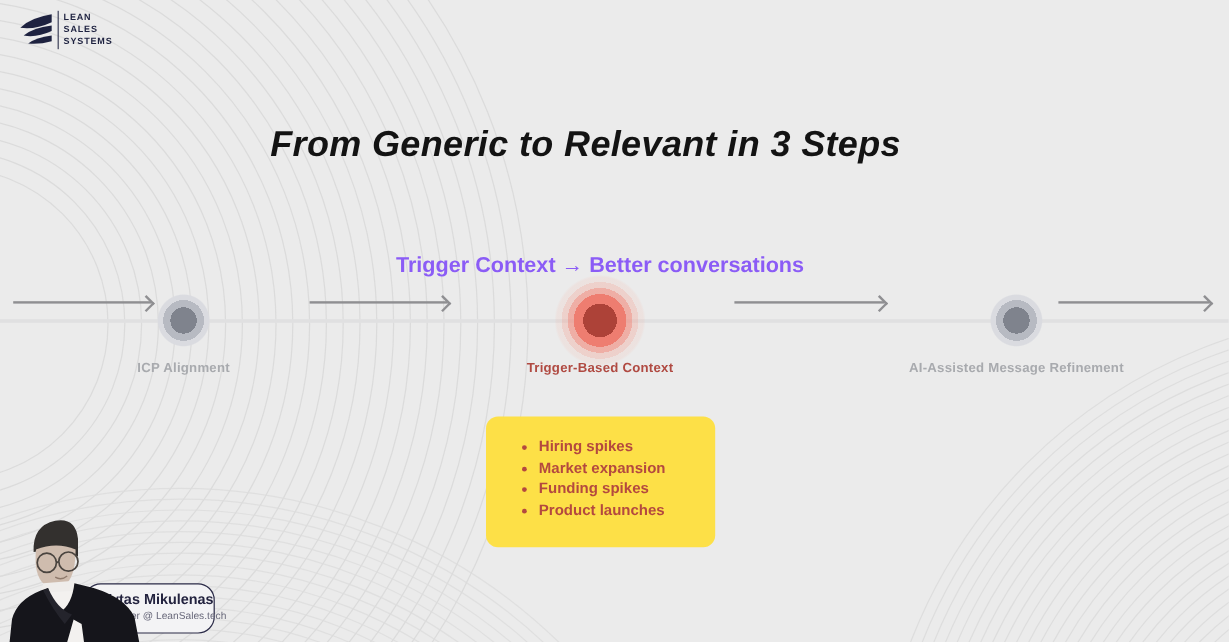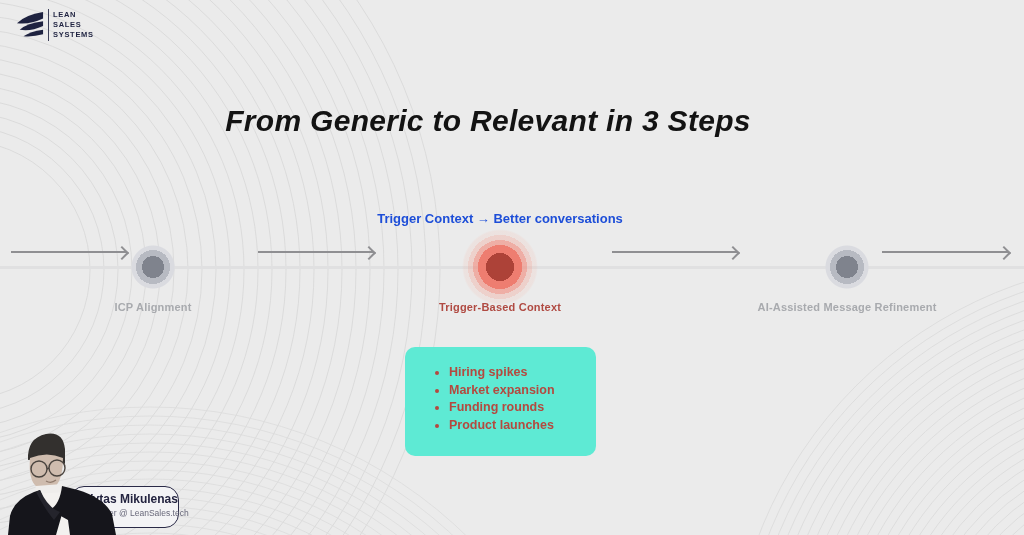--- a/index.html
+++ b/index.html
@@ -15,21 +15,21 @@
   .brand-divider { width:1px; height:32px; background:#1e2240; opacity:.85; }
   .brand-text { font-size:7.5px; font-weight:bold; color:#1e2240; line-height:10px; letter-spacing:.7px; }
 
   
   .title { position:absolute; top:104px; left:488px; transform:translateX(-50%);
            font-size:30px; font-weight:bold; font-style:italic; color:#131313;
            letter-spacing:.3px; white-space:nowrap; z-index:3; }
 
   
   .annotation { position:absolute; top:211px; left:500px; transform:translateX(-50%);
-                font-size:13px; font-weight:bold; color:#1d4ed8; white-space:nowrap; z-index:3; }
+                font-size:18px; font-weight:bold; color:#8b5cf6; white-space:nowrap; z-index:3; }
 
   
   .timeline-line { position:absolute; left:0; right:0; top:266px; height:3px; background:#e0e0e1; z-index:1; }
 
   .arrow { position:absolute; top:251px; height:2px; background:#8f8f92; z-index:2; }
   .arrow::after { content:''; position:absolute; right:-1px; top:-3.5px; width:8px; height:8px;
                   border-top:2px solid #8f8f92; border-right:2px solid #8f8f92;
                   transform:rotate(45deg); }
   .arrow-1 { left:11px;  width:115px; }
   .arrow-2 { left:258px; width:115px; }
@@ -45,21 +45,21 @@
   .node-1 { left:153px; } .node-2 { left:500px; } .node-3 { left:847px; }
 
   .step-label { position:absolute; top:301px; transform:translateX(-50%); font-size:11px;
                 font-weight:bold; white-space:nowrap; letter-spacing:.2px; z-index:3; }
   .label-inactive { color:#a8aaae; }
   .label-active { color:#b04a42; }
   .label-1 { left:153px; } .label-2 { left:500px; } .label-3 { left:847px; }
 
   
   .trigger-card { position:absolute; left:405px; top:347px; width:191px; min-height:109px;
-                  background:#5eead4; border-radius:10px; padding:17px 8px 15px 0; z-index:3; }
+                  background:#fde047; border-radius:10px; padding:17px 8px 15px 0; z-index:3; }
   .trigger-card ul { margin:0; padding-left:44px; }
   .trigger-card li { font-size:12.5px; font-weight:bold; color:#b4493f; line-height:17.5px; }
   .trigger-card li::marker { color:#b4493f; }
 
   
   .presenter-badge { position:absolute; left:70px; top:486px; width:109px; height:42px;
                      border:1.5px solid #2a2a47; border-radius:14px; background:#f3f3f5;
                      z-index:4; text-align:center; padding:6px 2px 0 14px; }
   .presenter-name { font-size:12px; font-weight:bold; color:#23233f; line-height:13px; white-space:nowrap; }
   .presenter-role { font-size:8.5px; color:#68687a; line-height:11px; margin-top:2px; white-space:nowrap; }
@@ -184,21 +184,21 @@
   <div class="node node-gray node-3"></div>
 
   <div class="step-label label-inactive label-1">ICP Alignment</div>
   <div class="step-label label-inactive label-3">AI-Assisted Message Refinement</div>
   <div class="step-label label-active label-2">Trigger-Based Context</div>
 
   <div class="trigger-card">
     <ul>
       <li>Hiring spikes</li>
       <li>Market expansion</li>
-      <li>Funding rounds</li>
+      <li>Funding spikes</li>
       <li>Product launches</li>
     </ul>
   </div>
 
   <div class="presenter-badge">
     <div class="presenter-name">Vytas Mikulenas</div>
     <div class="presenter-role">Founder @ LeanSales.tech</div>
   </div>
 
   <svg class="presenter-photo" viewBox="0 0 182 111">

